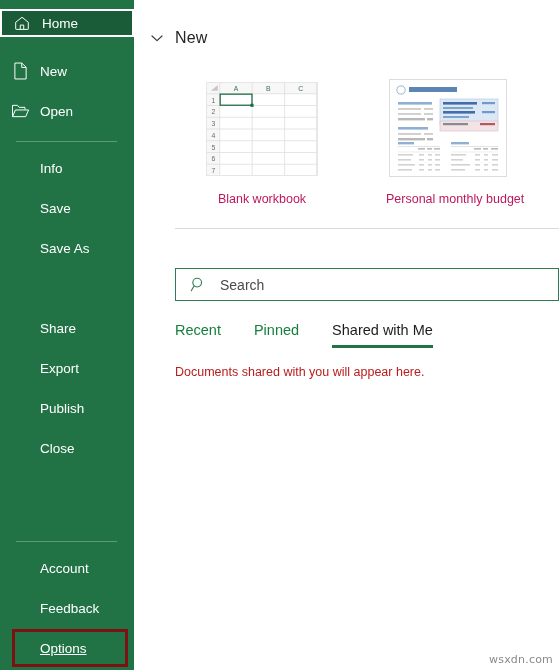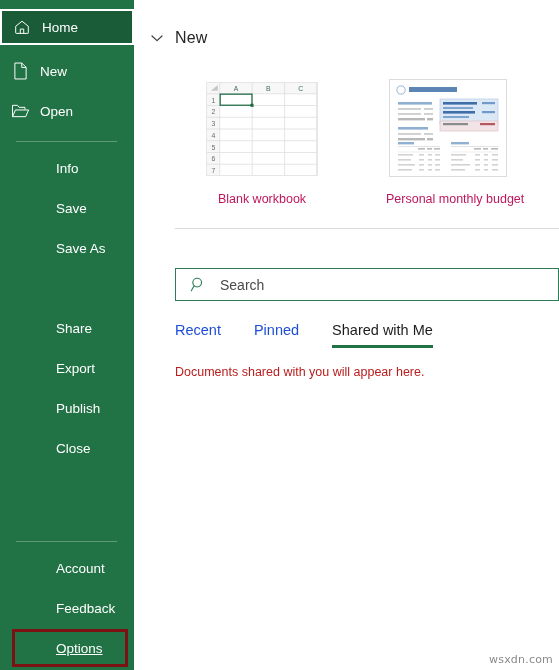--- a/index.html
+++ b/index.html
@@ -64,21 +64,21 @@
 
   
   .nav-selected {
     background: #1a5c38;
     border: 2px solid #ffffff;
     box-sizing: border-box;
   }
 
   
   .nav-plain .nav-label {
-    padding-left: 56px;
+    padding-left: 40px;
   }
 
   .separator {
     position: absolute;
     left: 16px;
     width: 101px;
     height: 1px;
     background: #5e9a78;
   }
 
@@ -223,21 +223,21 @@
   .tabs {
     position: absolute;
     left: 41px;
     top: 322px;
     height: 30px;
     display: flex;
     align-items: flex-start;
   }
   .tab {
     font-size: 14.5px;
-    color: #1d4ed8;
+    color: #15803d;
     padding: 0 0 7px 0;
     margin-right: 33px;
     cursor: pointer;
     white-space: nowrap;
     border-bottom: 3px solid transparent;
   }
   .tab.active {
     color: #1c1c1c;
     border-bottom: 3px solid #217346;
   }
@@ -262,21 +262,21 @@
     letter-spacing: 0.2px;
   }
 </style>
 </head>
 <body>
 
 <div id="app">
 
   <div class="sidebar">
 
-    <div class="nav-item nav-top nav-selected" style="top:9px;height:36px;">
+    <div class="nav-item nav-top nav-selected" style="top:9px;height:28px;">
       <span class="icon-slot">
         <svg class="chev" width="17" height="17" viewBox="0 0 20 20" fill="none">
           <path d="M3 9.2L10 3.6l7 5.6V16.5a.6.6 0 0 1-.6.6H3.6a.6.6 0 0 1-.6-.6V9.2z" stroke="#ffffff" stroke-width="1.1" fill="none"></path>
           <path d="M8.1 17V12.3h3.8V17" stroke="#ffffff" stroke-width="1.1" fill="none"></path>
         </svg>
       </span>
       <span class="nav-label">Home</span>
     </div>
 
     <div class="nav-item nav-top" style="top:55px;">

